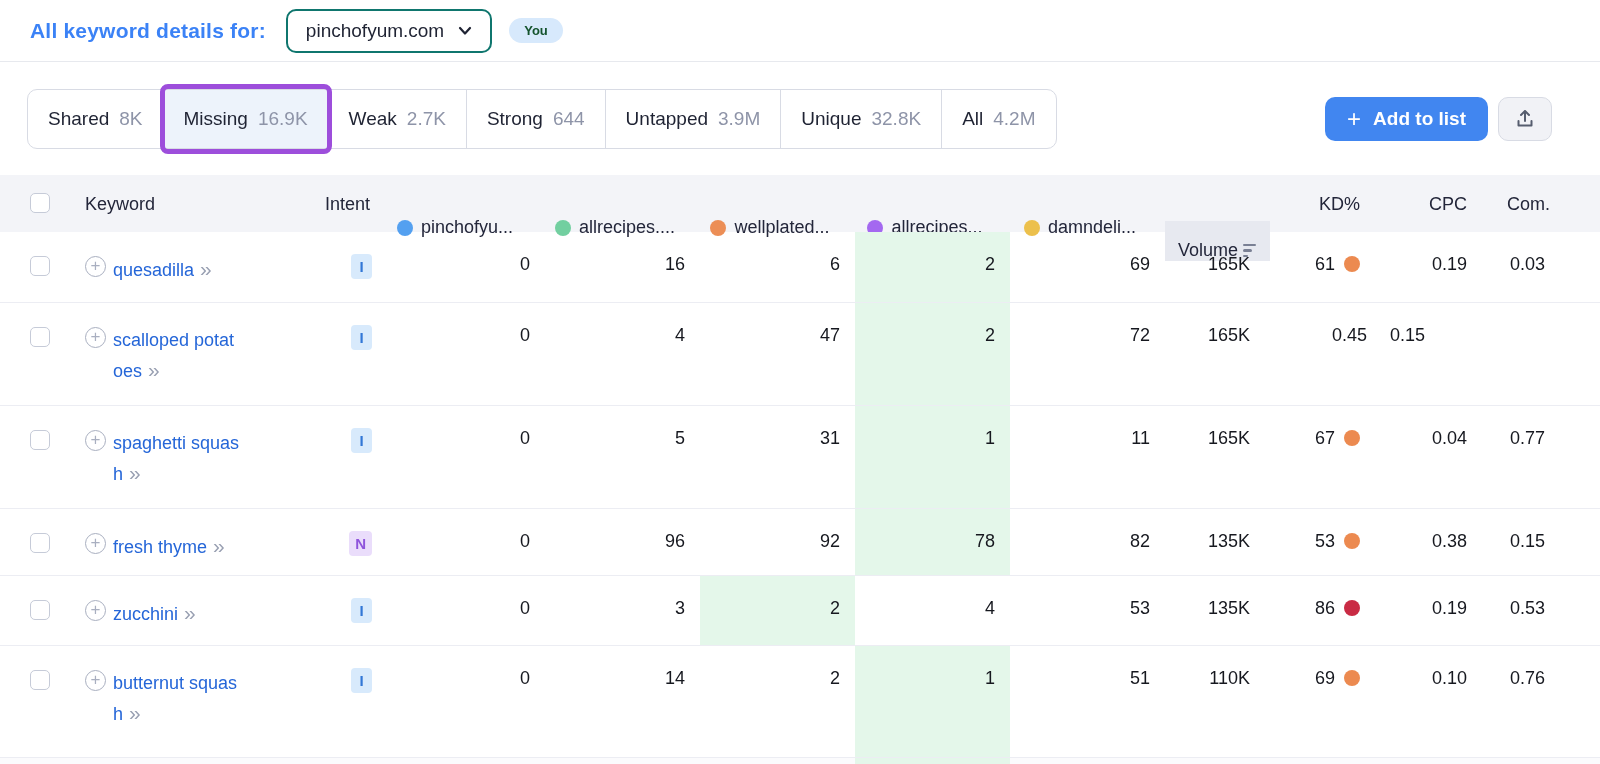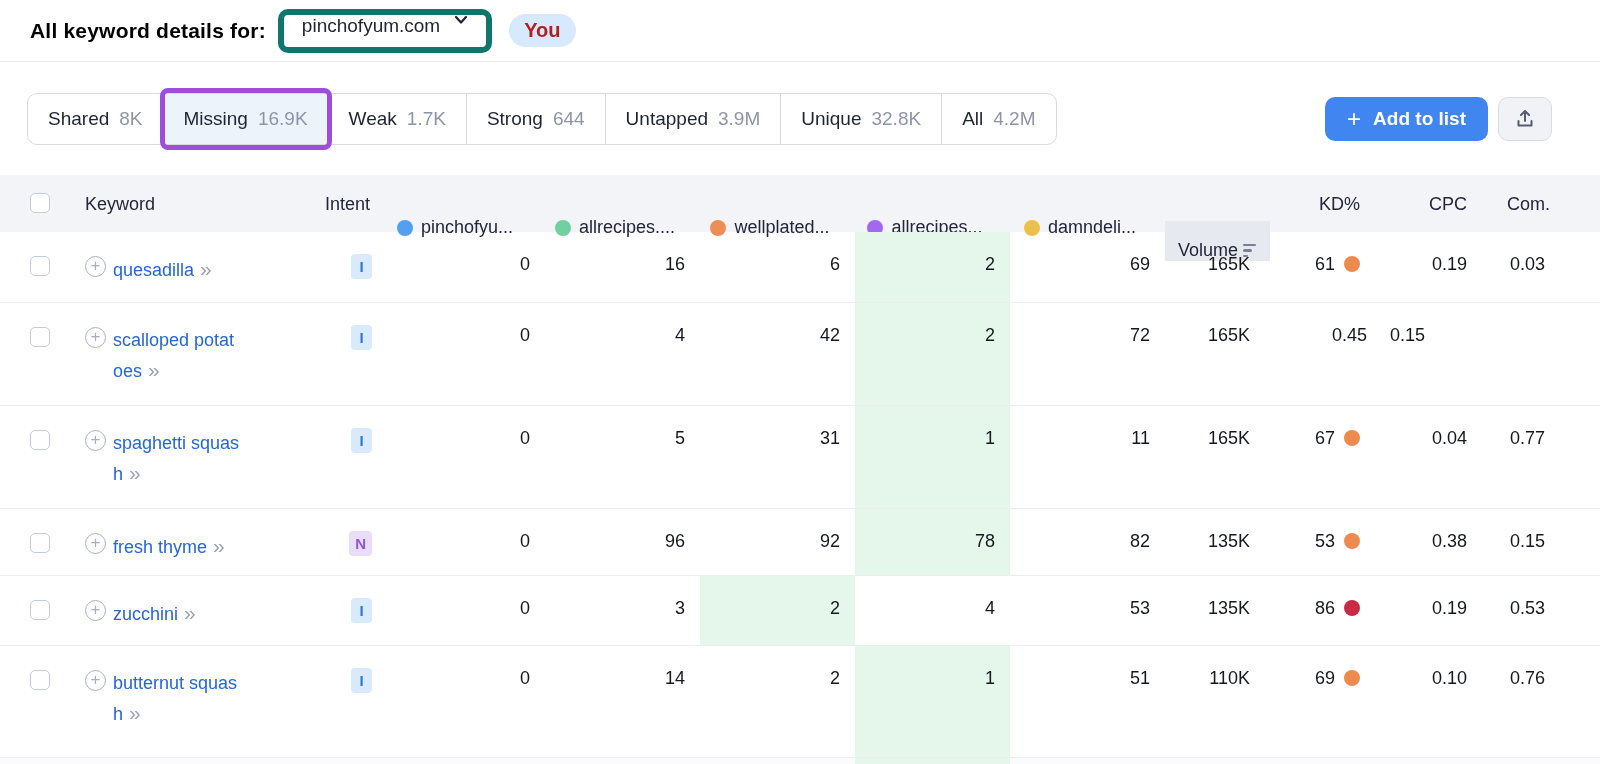--- a/index.html
+++ b/index.html
@@ -2,30 +2,30 @@
 <html><head>
 <meta charset="utf-8">
 <style>
   * { margin:0; padding:0; box-sizing:border-box; }
   html,body { background:#fff; }
   body { font-family:"Liberation Sans","DejaVu Sans",sans-serif; color:#16181f; }
   .page { position:relative; width:1600px; height:764px; background:#fff; overflow:hidden; }
 
   
   .topbar { height:62px; display:flex; align-items:center; padding:0 30px; border-bottom:1px solid #e7e9ee; }
-  .page-title { font-size:21px; font-weight:700; color:#000000; letter-spacing:.2px; }
-  .domain-select { margin-left:12px; height:44px; display:flex; gap:14px;
-    padding:0 18px; border:6px solid #0f766e; border-radius:10px; font-size:19px; color:#1f2333; cursor:pointer; }
+  .page-title { font-size:21px; font-weight:700; color:#3b82f6; letter-spacing:.2px; }
+  .domain-select { margin-left:20px; height:44px; display:flex; align-items:center; gap:14px;
+    padding:0 18px; border:2px solid #0f766e; border-radius:10px; font-size:19px; color:#1f2333; cursor:pointer; }
   .chev-down { width:14px; height:10px; }
-  .you-badge { margin-left:17px; background:#d7e9fc; color:#b91c1c; font-size:20px; font-weight:600;
+  .you-badge { margin-left:17px; background:#d7e9fc; color:#14532d; font-size:13px; font-weight:600;
     padding:5px 15px; border-radius:999px; }
 
   
   .toolbar { margin-top:34px; height:46px; display:flex; align-items:center; padding:0 48px 0 27px; }
-  .tab-group { display:flex; height:52px; border:1px solid #d8dbe4; border-radius:10px; background:#fff; }
+  .tab-group { display:flex; height:60px; border:1px solid #d8dbe4; border-radius:10px; background:#fff; }
   .tab { display:flex; align-items:center; gap:10px; padding:0 20px; font-size:19px; color:#1f2333;
     border-right:1px solid #d8dbe4; cursor:pointer; white-space:nowrap; }
   .tab:last-child { border-right:none; }
   .tab .count { color:#8e94a8; }
   .tab.annotated { position:relative; background:#edf3fb; z-index:2; }
   .tab.annotated::after { content:""; position:absolute; top:-6px; bottom:-6px; left:-4px; right:-4px;
     border:5px solid #9d4edb; border-radius:8px; pointer-events:none; }
   .toolbar-right { margin-left:auto; display:flex; align-items:center; gap:10px; }
   .btn-add { height:44px; display:flex; align-items:center; gap:12px; padding:0 22px; background:#4186f0;
     color:#fff; font-size:19px; font-weight:600; border:none; border-radius:10px; cursor:pointer; }
@@ -110,21 +110,21 @@
       <div class="tab">
         <span>Shared</span>
         <span class="count">8K</span>
       </div>
       <div class="tab annotated">
         <span>Missing</span>
         <span class="count">16.9K</span>
       </div>
       <div class="tab">
         <span>Weak</span>
-        <span class="count">1.7K</span>
+        <span class="count">2.7K</span>
       </div>
       <div class="tab">
         <span>Strong</span>
         <span class="count">644</span>
       </div>
       <div class="tab">
         <span>Untapped</span>
         <span class="count">3.9M</span>
       </div>
       <div class="tab">
@@ -223,21 +223,21 @@
         </div>
       <div class="cell c-kw">
         <span class="plus-circle">+</span>
         <span class="kw-wrap"><span class="kw-link">scalloped potatoes</span><span class="kw-arrows">»</span></span>
       </div>
       <div class="cell c-intent">
           <span class="intent-badge" data-intent="I">I</span>
         </div>
       <div class="cell num">0</div>
       <div class="cell num">4</div>
-      <div class="cell num">42</div>
+      <div class="cell num">47</div>
       <div class="cell num hl">2</div>
       <div class="cell num">72</div>
       <div class="cell num" style="padding-right:20px">165K</div>
       <div class="cell c-cpc">0.45</div>
       <div class="cell c-com">0.15</div>
     </div>
 
     <div class="grid-row trow" style="height:103px">
       <div class="cell c-check">
           <div class="checkbox"></div>

